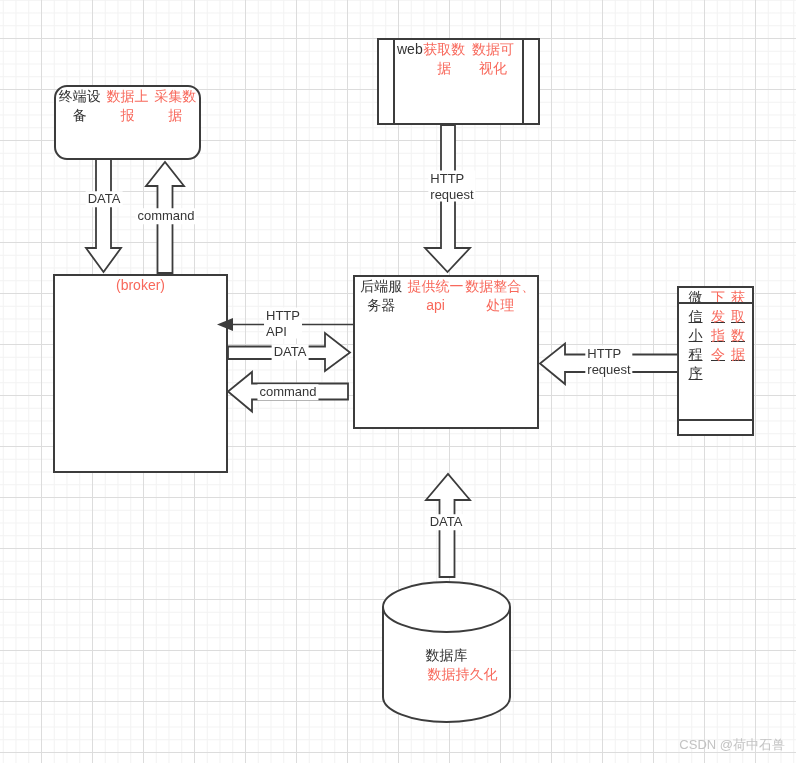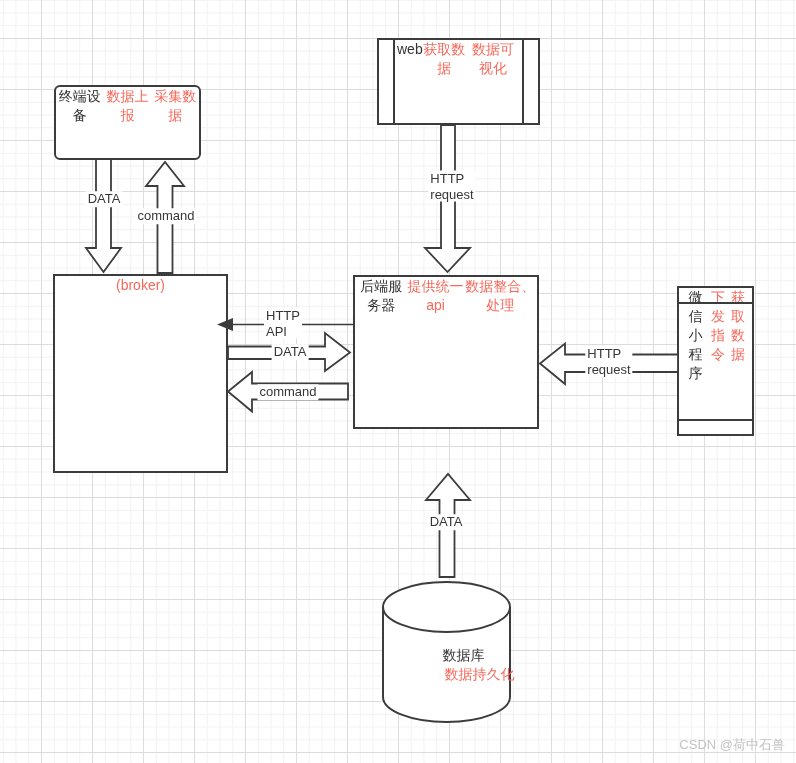--- a/index.html
+++ b/index.html
@@ -21,21 +21,21 @@
     position:absolute;
     box-sizing:border-box;
     border:2px solid #3c3c3c;
     background:#fff;
     display:flex;flex-direction:row;justify-content:center;
     text-align:center;
     font-size:14px;line-height:19px;color:#333;
     z-index:1;
   }
   .node .sub{color:var(--red,#f8695c);}
-  .rounded{border-radius:6px;}
+  .rounded{border-radius:13px;}
   .vbar{position:absolute;top:0;bottom:0;width:2px;background:#3c3c3c;}
   .vbar.left{left:14px;} .vbar.right{right:14px;}
   .hbar{position:absolute;left:0;right:0;height:2px;background:#3c3c3c;}
   .hbar.top{top:14px;} .hbar.bottom{bottom:13px;}
   svg.overlay{position:absolute;left:0;top:0;z-index:2;pointer-events:none;}
   .shape{fill:#ffffff;stroke:#3c3c3c;stroke-width:1.8;stroke-miterlimit:8;}
   .thinline{stroke:#3c3c3c;stroke-width:1.6;}
   .solidhead{fill:#3c3c3c;stroke:none;}
   .elabel{
     position:absolute;
@@ -43,21 +43,20 @@
     background:#fff;
     padding:0 2px;
     font-size:13px;line-height:15.5px;color:#363636;
     text-align:left;white-space:pre-line;
     z-index:3;
   }
   .dbtext{
     position:absolute;left:383px;top:646px;width:127px;
     text-align:center;font-size:14px;line-height:19px;color:#333;
     z-index:3;
-    margin-left:17px;
   }
   .dbtext .sub{color:var(--red,#f8695c);padding-left:32px;}
   .watermark{
     position:absolute;right:11px;top:736px;
     font-size:13px;color:#c3c3c3;z-index:3;
   }
 </style>
 </head>
 <body>
 
@@ -80,21 +79,21 @@
   <div class="node" style="left:53px;top:274px;width:175px;height:199px;">
     <div class="sub">(broker)</div>
   </div>
 
   <div class="node" style="left:353px;top:275px;width:186px;height:154px;">
     <div>后端服务器</div>
     <div class="sub">提供统一api</div>
     <div class="sub">数据整合、处理</div>
   </div>
 
-  <div class="node" style="left:677px;top:286px;width:77px;height:150px;padding:0 4px;">
+  <div class="node" style="left:677px;top:286px;width:77px;height:150px;padding:0 4px;text-decoration:underline;">
     <div class="hbar top"></div>
     <div class="hbar bottom"></div>
     <div>微信小程序</div>
     <div class="sub">下发指令</div>
     <div class="sub">获取数据</div>
   </div>
 
   <svg class="overlay" width="796" height="763" viewBox="0 0 796 763">
 
     <polygon class="shape" points="96,159 111,159 111,248 121,248 103.5,272 86,248 96,248"></polygon>

